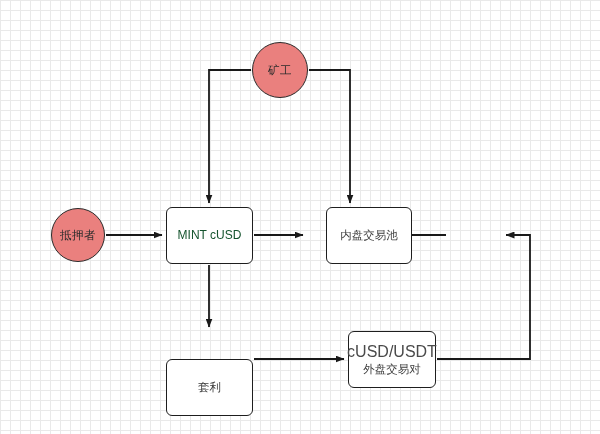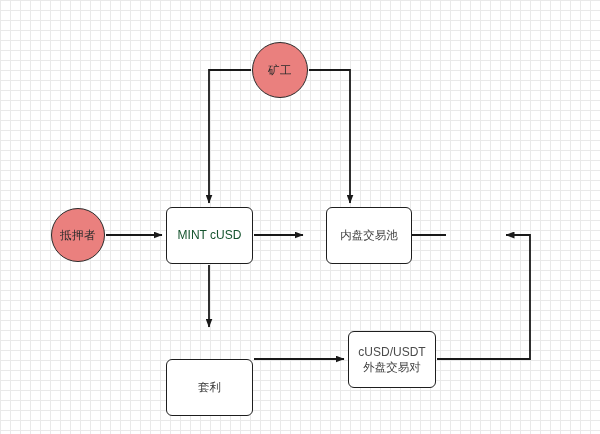--- a/index.html
+++ b/index.html
@@ -114,18 +114,18 @@
   <div class="node node-box" style="left:307px; top:207px; width:86px; height:57px;margin-left:19px;">
     <span>内盘交易池</span>
   </div>
 
   <div class="node node-box" style="left:166px; top:331px; width:87px; height:57px;margin-top:28px;">
     <span>套利</span>
   </div>
 
   <div class="node node-box" style="left:348px; top:331px; width:88px; height:57px;">
     <div>
-      <span class="l1 latin" style="font-size:12px;color:#4a4a4a;">cUSD/USDT</span>
+      <span class="l1 latin" style="font-size:16px;color:#4a4a4a;">cUSD/USDT</span>
       <span class="l2">外盘交易对</span>
     </div>
   </div>
 
 </div>
 
 </body></html>

